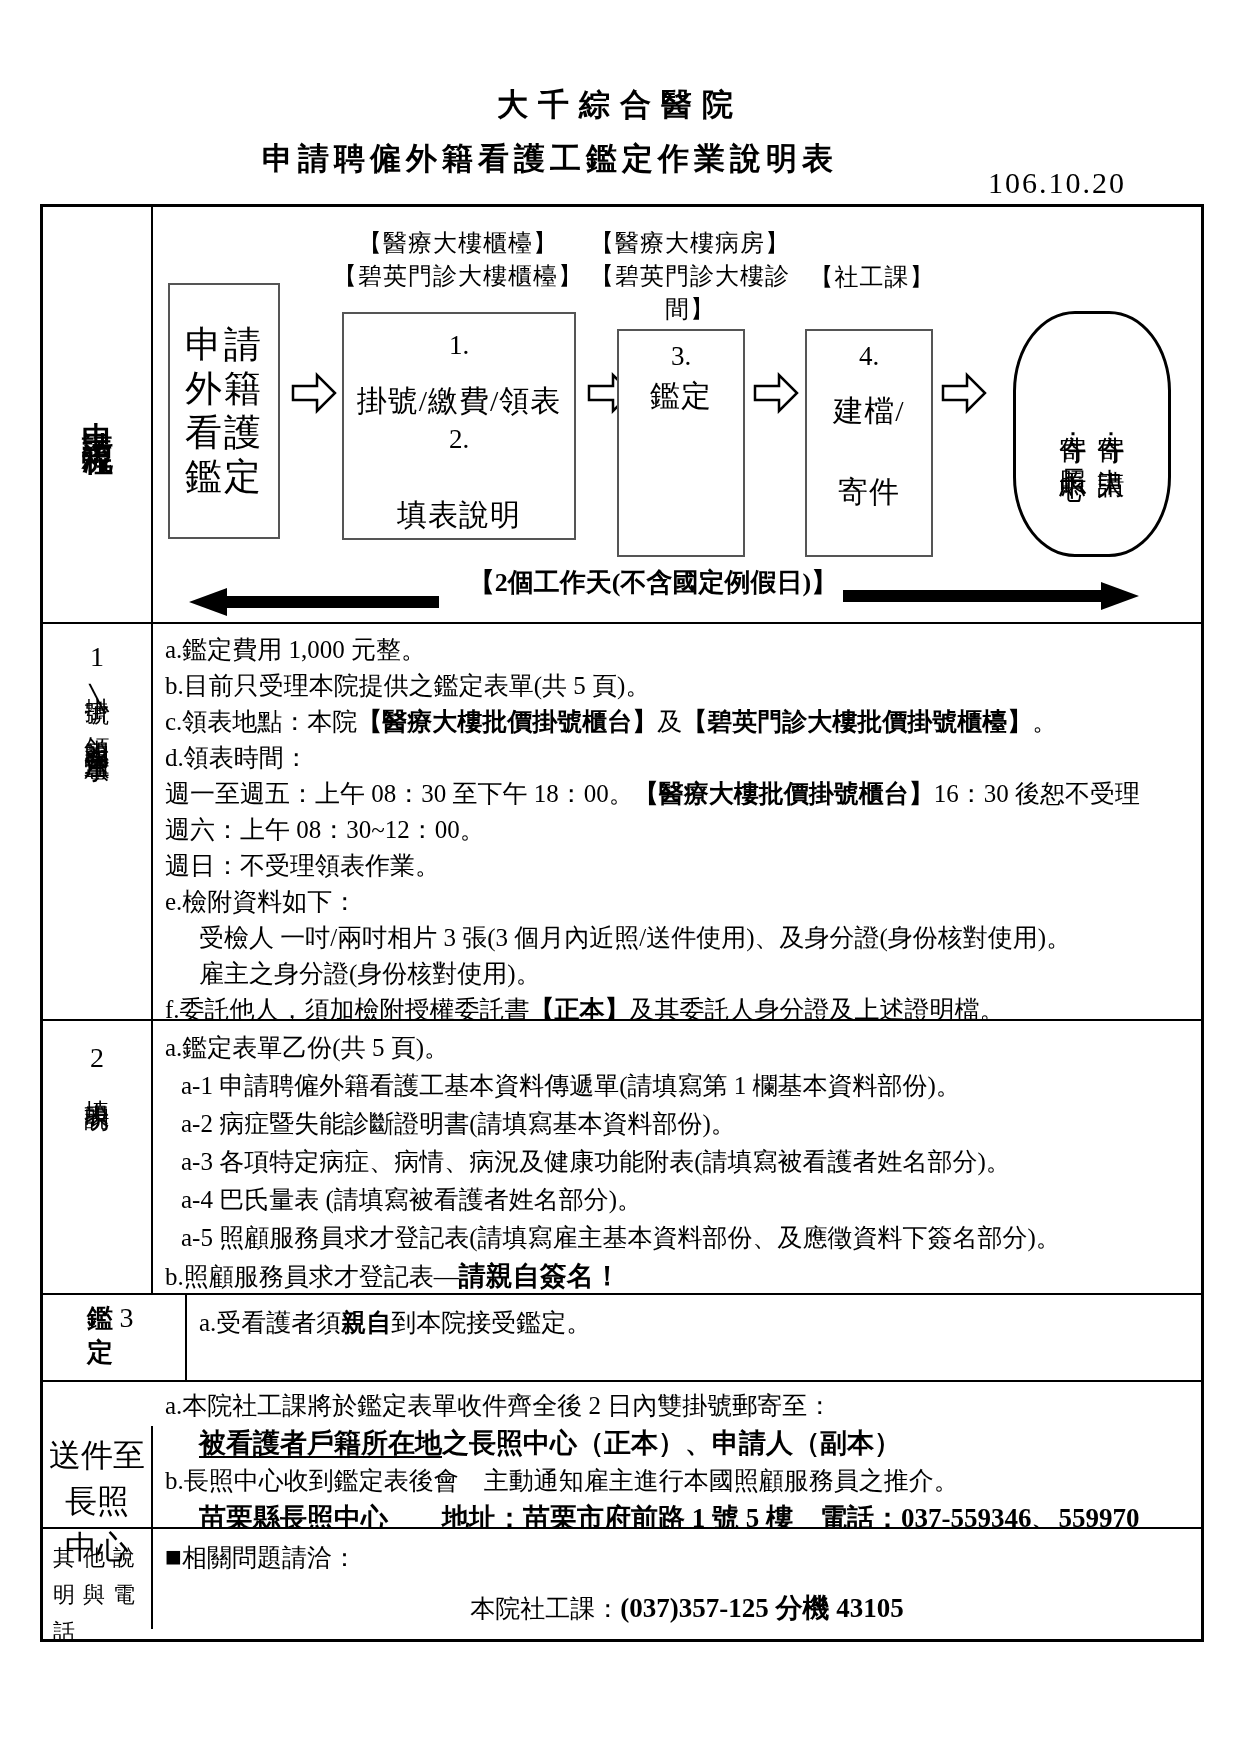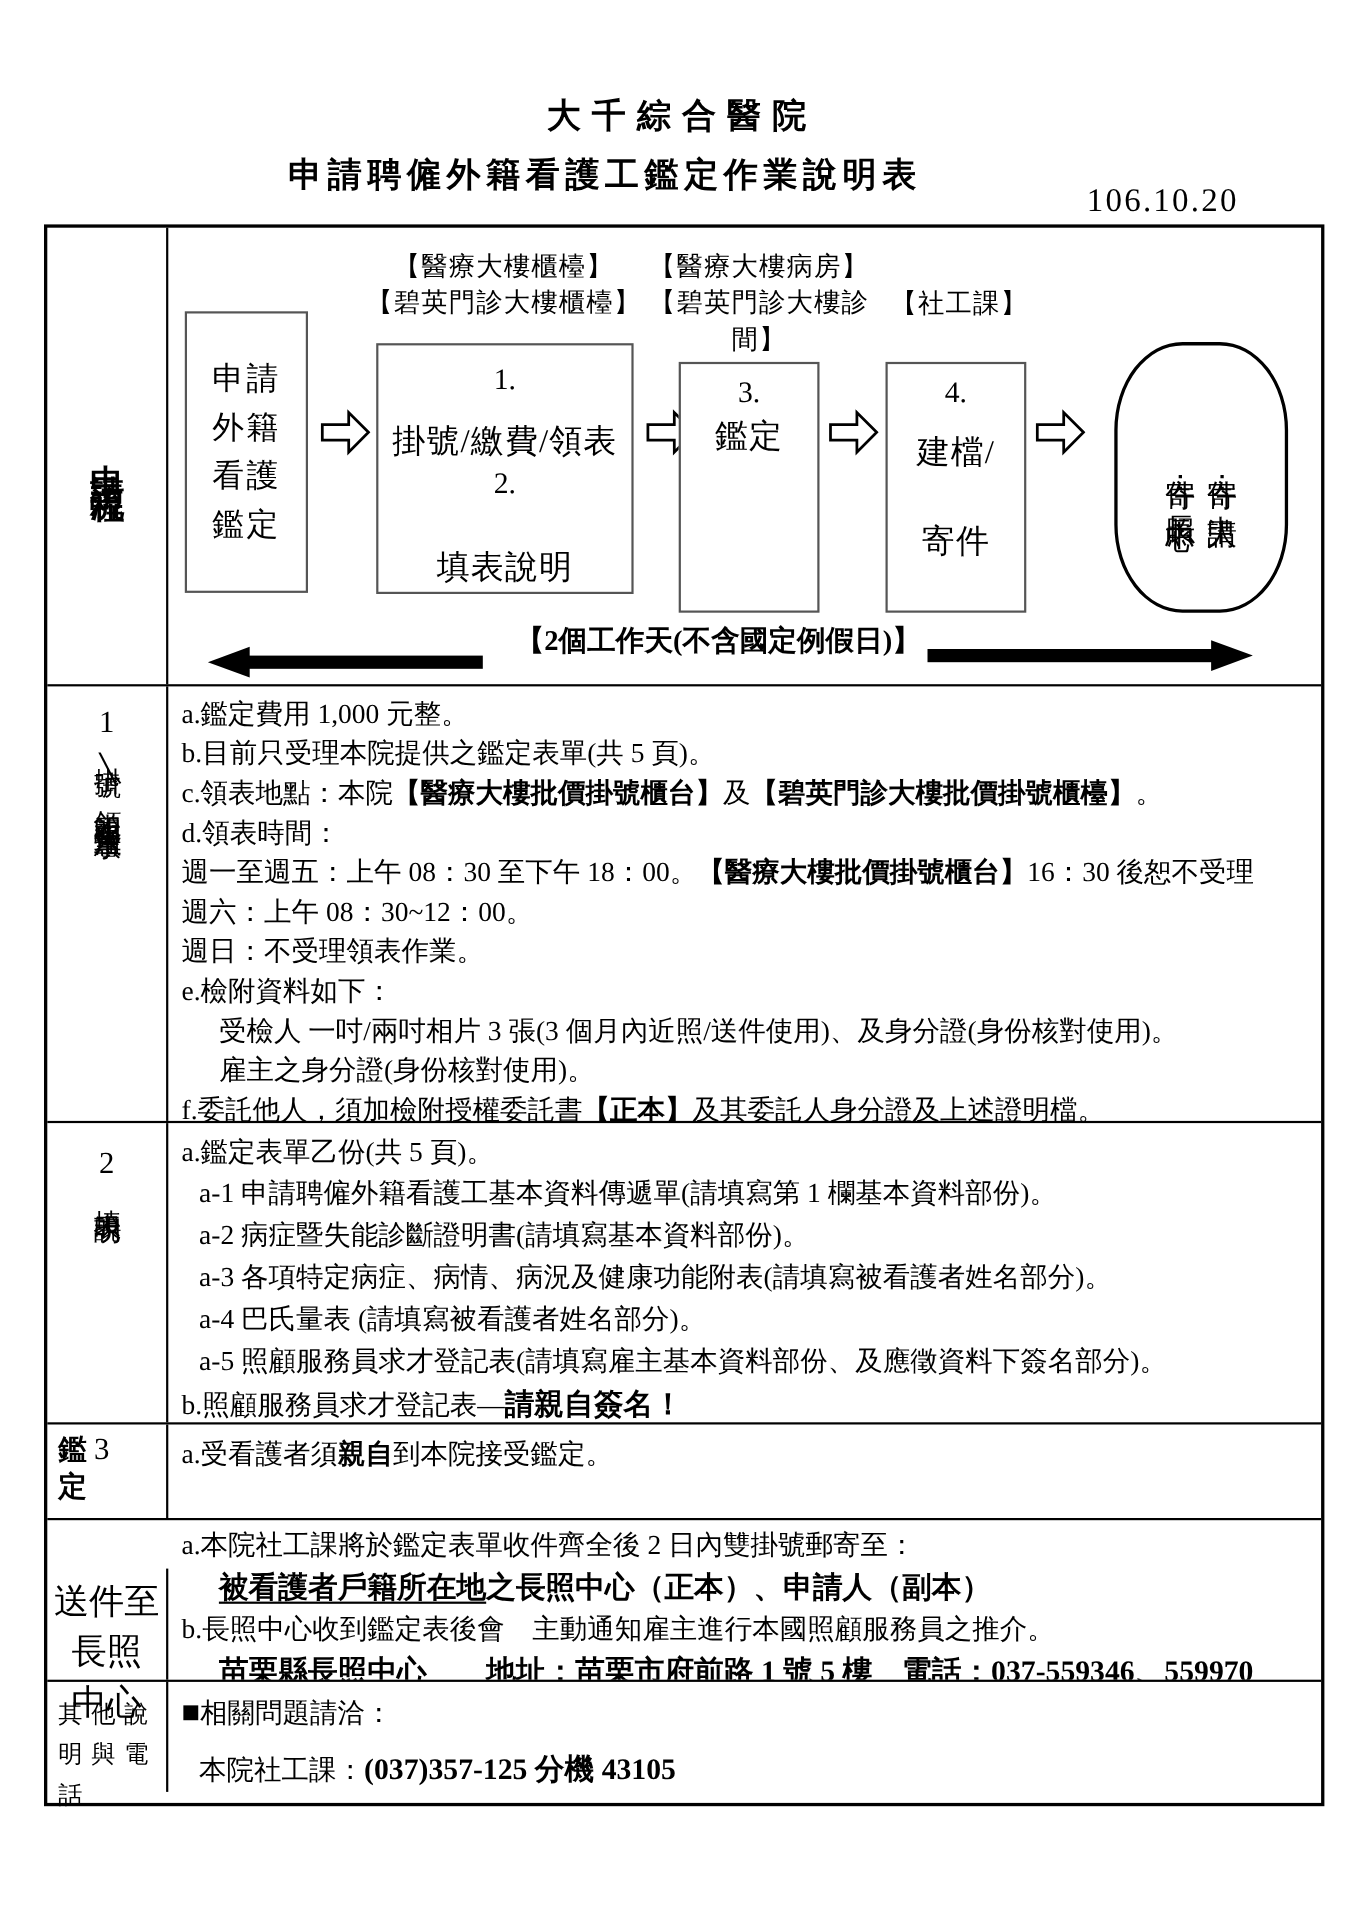--- a/index.html
+++ b/index.html
@@ -34,52 +34,52 @@
   .row-s4{height:147px;}
   .row-s5{height:102px;}
 
   
   .flow-label{justify-content:center;font-size:31px;font-weight:bold;letter-spacing:9px;}
   .fbox{position:absolute;border:2px solid #555;background:#fff;box-sizing:border-box;text-align:center;}
   .fbox .num{font-size:27px;}
   .fbox .cjk{font-size:30px;letter-spacing:1px;margin-top:40px;}
   .floc{position:absolute;text-align:center;font-size:24px;line-height:33px;letter-spacing:1px;}
   .start-box{left:15px;top:76px;width:112px;height:256px;display:flex;align-items:center;justify-content:center;}
-  .start-box .inner{font-size:29px;line-height:44px;letter-spacing:2px;}
+  .start-box .inner{font-size:37px;line-height:44px;letter-spacing:2px;}
   .step1-box{left:189px;top:105px;width:234px;height:228px;padding-top:8px;}
   .step2-box{left:464px;top:122px;width:128px;height:228px;padding-top:10px;}
   .step3-box{left:652px;top:122px;width:128px;height:228px;padding-top:10px;}
   .end-box{left:860px;top:104px;width:158px;height:246px;border:3px solid #000;border-radius:62px/80px;box-sizing:border-box;display:flex;align-items:center;justify-content:center;position:absolute;background:#fff;}
   .end-box .vcol{writing-mode:vertical-rl;font-size:27px;line-height:38px;letter-spacing:2px;}
   .harrow{position:absolute;width:46px;height:44px;}
   .duration{position:absolute;left:295px;top:358px;width:410px;text-align:center;font-size:26px;font-weight:bold;}
   .sarrow{position:absolute;}
 
   
   .sec-num{font-size:28px;line-height:34px;}
   .sec-vlabel{font-size:25px;letter-spacing:3px;margin-top:4px;}
   .s1-label{padding-top:16px;}
   .s2-label{padding-top:20px;}
-  .s3-label{align-items:flex-start;padding:6px 0 0 10px;font-size:26px;font-weight:bold;line-height:34px;}
+  .s3-label{align-items:flex-start;padding:6px 0 0 10px;font-size:26px;font-weight:bold;line-height:34px;margin-left:34px;}
   .s3-label .n{font-weight:normal;font-size:28px;}
   .s4-label{padding-top:6px;font-size:32px;line-height:46px;font-weight:normal;margin-top:44px;}
   .s4-label div{text-align:center;}
   .s5-label{align-items:flex-start;padding:10px 0 0 10px;font-size:22px;line-height:37px;letter-spacing:8px;}
 
   .s1-content{padding:8px 8px 0 12px;font-size:25px;line-height:36px;}
   .s2-content{padding:8px 8px 0 12px;font-size:25px;line-height:38px;}
   .s3-content{padding:10px 8px 0 12px;font-size:25px;line-height:36px;}
   .s4-content{padding:6px 8px 0 12px;font-size:25px;line-height:36px;}
   .s5-content{padding:10px 8px 0 12px;font-size:25px;line-height:36px;}
   .ind{padding-left:34px;}
   .ind-s{padding-left:16px;}
   .big{font-size:27px;}
   .sq{font-size:28px;}
   .s4-content .detail{line-height:38px;}
-  .s5-content .phone-line{margin-top:14px;}
+  .s5-content .phone-line{margin-top:14px;text-align:center;}
 </style>
 </head>
 <body>
 
 <div class="abs hospital-title">大千綜合醫院</div>
 <div class="abs form-title">申請聘僱外籍看護工鑑定作業說明表</div>
 <div class="abs doc-date">106.10.20</div>
 
 <div class="abs main-table">
 

